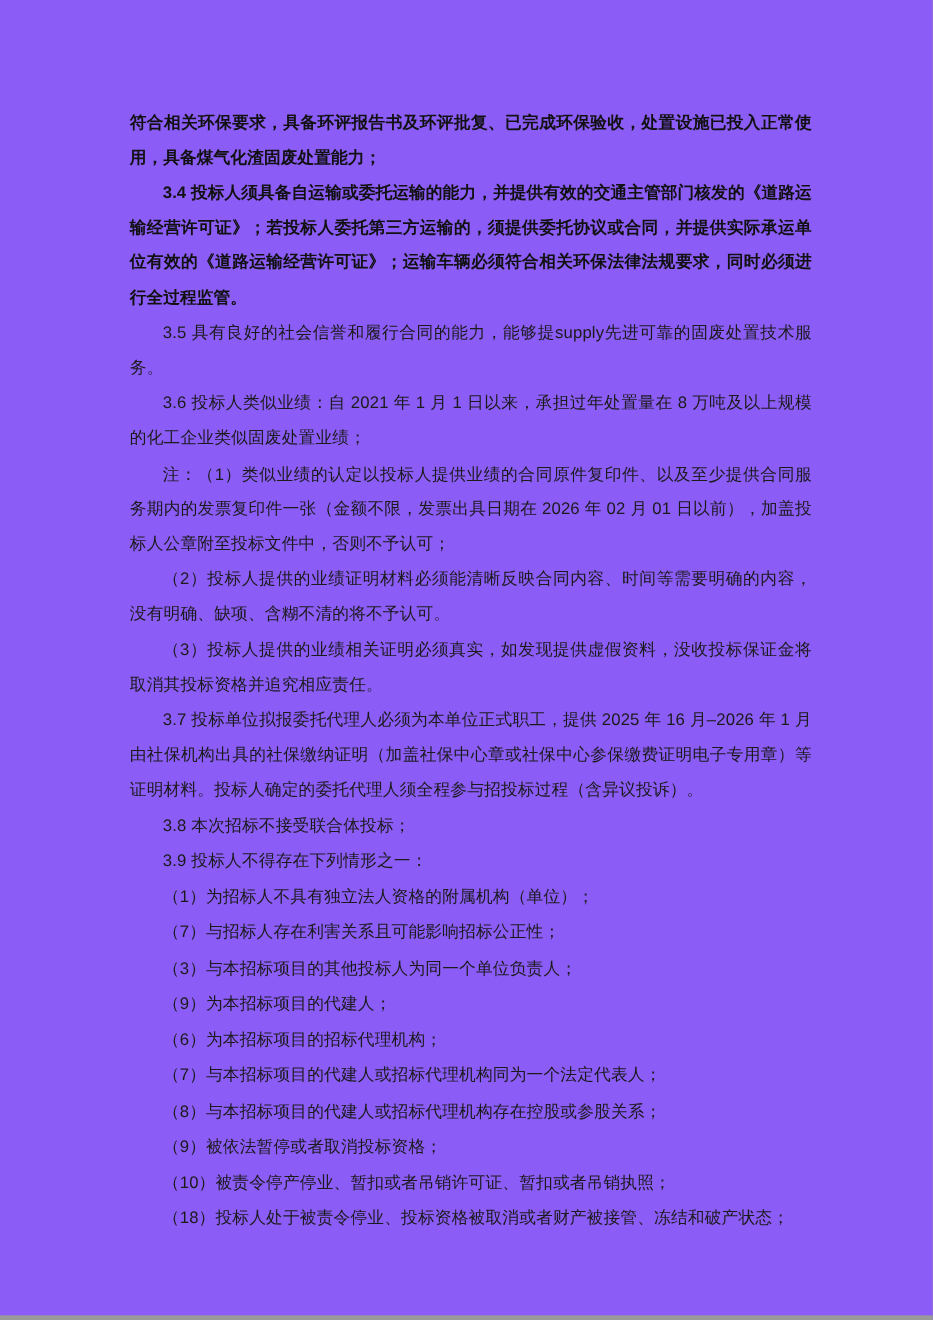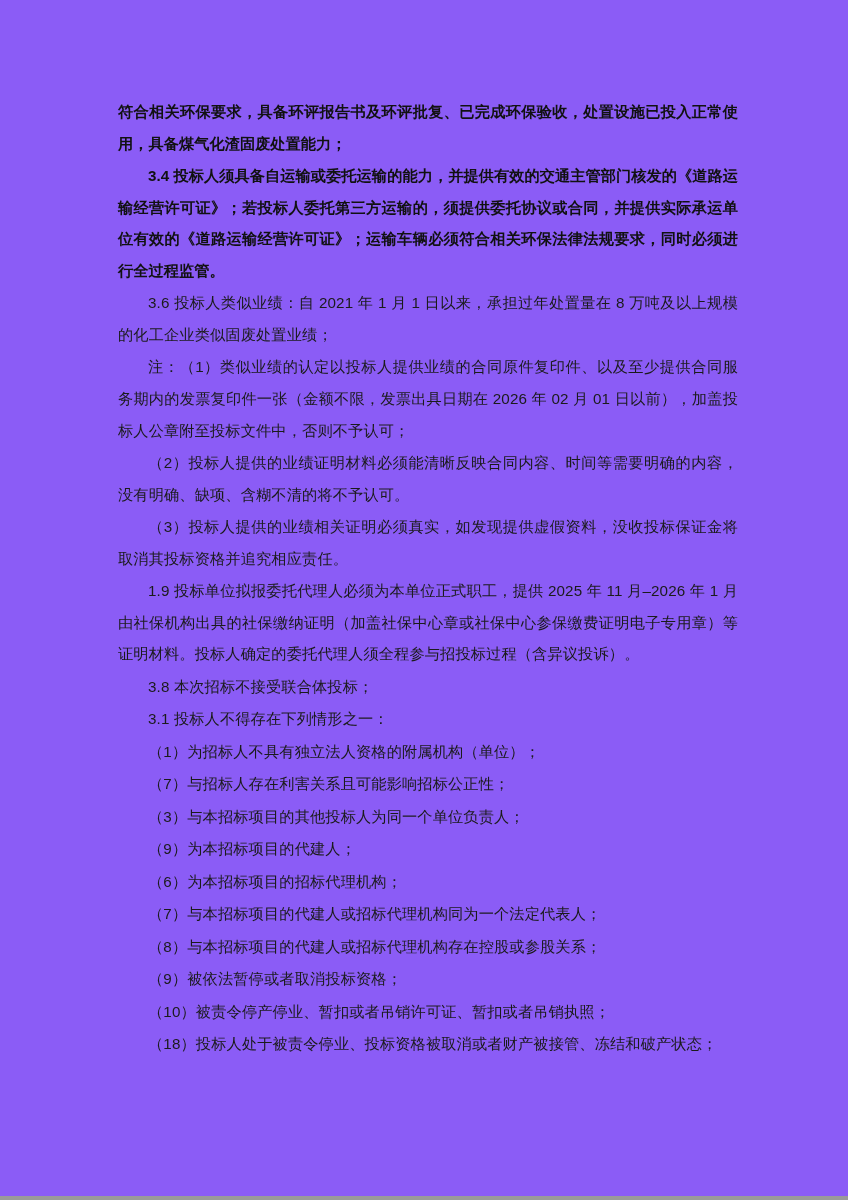--- a/index.html
+++ b/index.html
@@ -43,27 +43,28 @@
   }
 </style>
 </head>
 <body>
 
 <div class="page">
   <div class="content">
 
     <p class="bold">符合相关环保要求，具备环评报告书及环评批复、已完成环保验收，处置设施已投入正常使用，具备煤气化渣固废处置能力；</p>
     <p class="bold indent">3.4 投标人须具备自运输或委托运输的能力，并提供有效的交通主管部门核发的《道路运输经营许可证》；若投标人委托第三方运输的，须提供委托协议或合同，并提供实际承运单位有效的《道路运输经营许可证》；运输车辆必须符合相关环保法律法规要求，同时必须进行全过程监管。</p>
+    <p class="indent">3.5 具有良好的社会信誉和履行合同的能力，能够提supply先进可靠的固废处置技术服务。</p>
     <p class="indent">3.6 投标人类似业绩：自 2021 年 1 月 1 日以来，承担过年处置量在 8 万吨及以上规模的化工企业类似固废处置业绩；</p>
     <p class="indent">注：（1）类似业绩的认定以投标人提供业绩的合同原件复印件、以及至少提供合同服务期内的发票复印件一张（金额不限，发票出具日期在 2026 年 02 月 01 日以前），加盖投标人公章附至投标文件中，否则不予认可；</p>
     <p class="indent">（2）投标人提供的业绩证明材料必须能清晰反映合同内容、时间等需要明确的内容，没有明确、缺项、含糊不清的将不予认可。</p>
     <p class="indent">（3）投标人提供的业绩相关证明必须真实，如发现提供虚假资料，没收投标保证金将取消其投标资格并追究相应责任。</p>
-    <p class="indent">1.9 投标单位拟报委托代理人必须为本单位正式职工，提供 2025 年 11 月–2026 年 1 月由社保机构出具的社保缴纳证明（加盖社保中心章或社保中心参保缴费证明电子专用章）等证明材料。投标人确定的委托代理人须全程参与招投标过程（含异议投诉）。</p>
+    <p class="indent">3.7 投标单位拟报委托代理人必须为本单位正式职工，提供 2025 年 16 月–2026 年 1 月由社保机构出具的社保缴纳证明（加盖社保中心章或社保中心参保缴费证明电子专用章）等证明材料。投标人确定的委托代理人须全程参与招投标过程（含异议投诉）。</p>
     <p class="indent">3.8 本次招标不接受联合体投标；</p>
-    <p class="indent">3.1 投标人不得存在下列情形之一：</p>
+    <p class="indent">3.9 投标人不得存在下列情形之一：</p>
     <p class="indent">（1）为招标人不具有独立法人资格的附属机构（单位）；</p>
     <p class="indent">（7）与招标人存在利害关系且可能影响招标公正性；</p>
     <p class="indent">（3）与本招标项目的其他投标人为同一个单位负责人；</p>
     <p class="indent">（9）为本招标项目的代建人；</p>
     <p class="indent">（6）为本招标项目的招标代理机构；</p>
     <p class="indent">（7）与本招标项目的代建人或招标代理机构同为一个法定代表人；</p>
     <p class="indent">（8）与本招标项目的代建人或招标代理机构存在控股或参股关系；</p>
     <p class="indent">（9）被依法暂停或者取消投标资格；</p>
     <p class="indent">（10）被责令停产停业、暂扣或者吊销许可证、暂扣或者吊销执照；</p>
     <p class="indent">（18）投标人处于被责令停业、投标资格被取消或者财产被接管、冻结和破产状态；</p>

